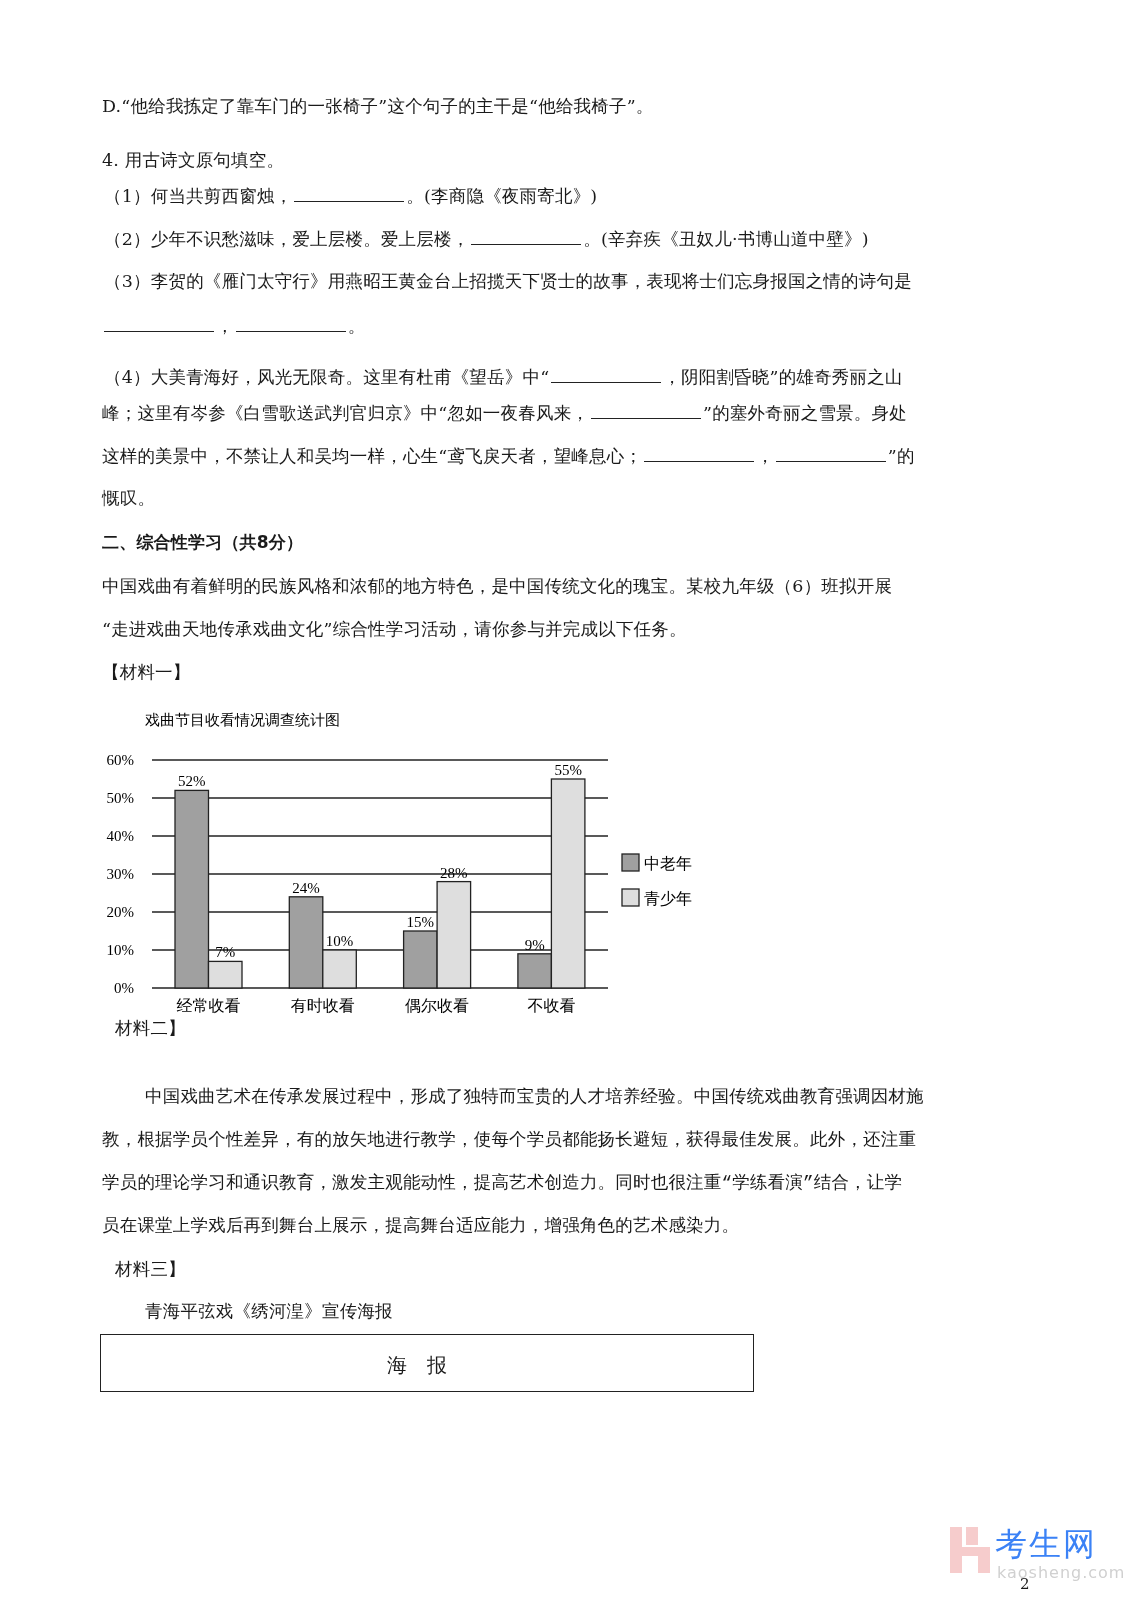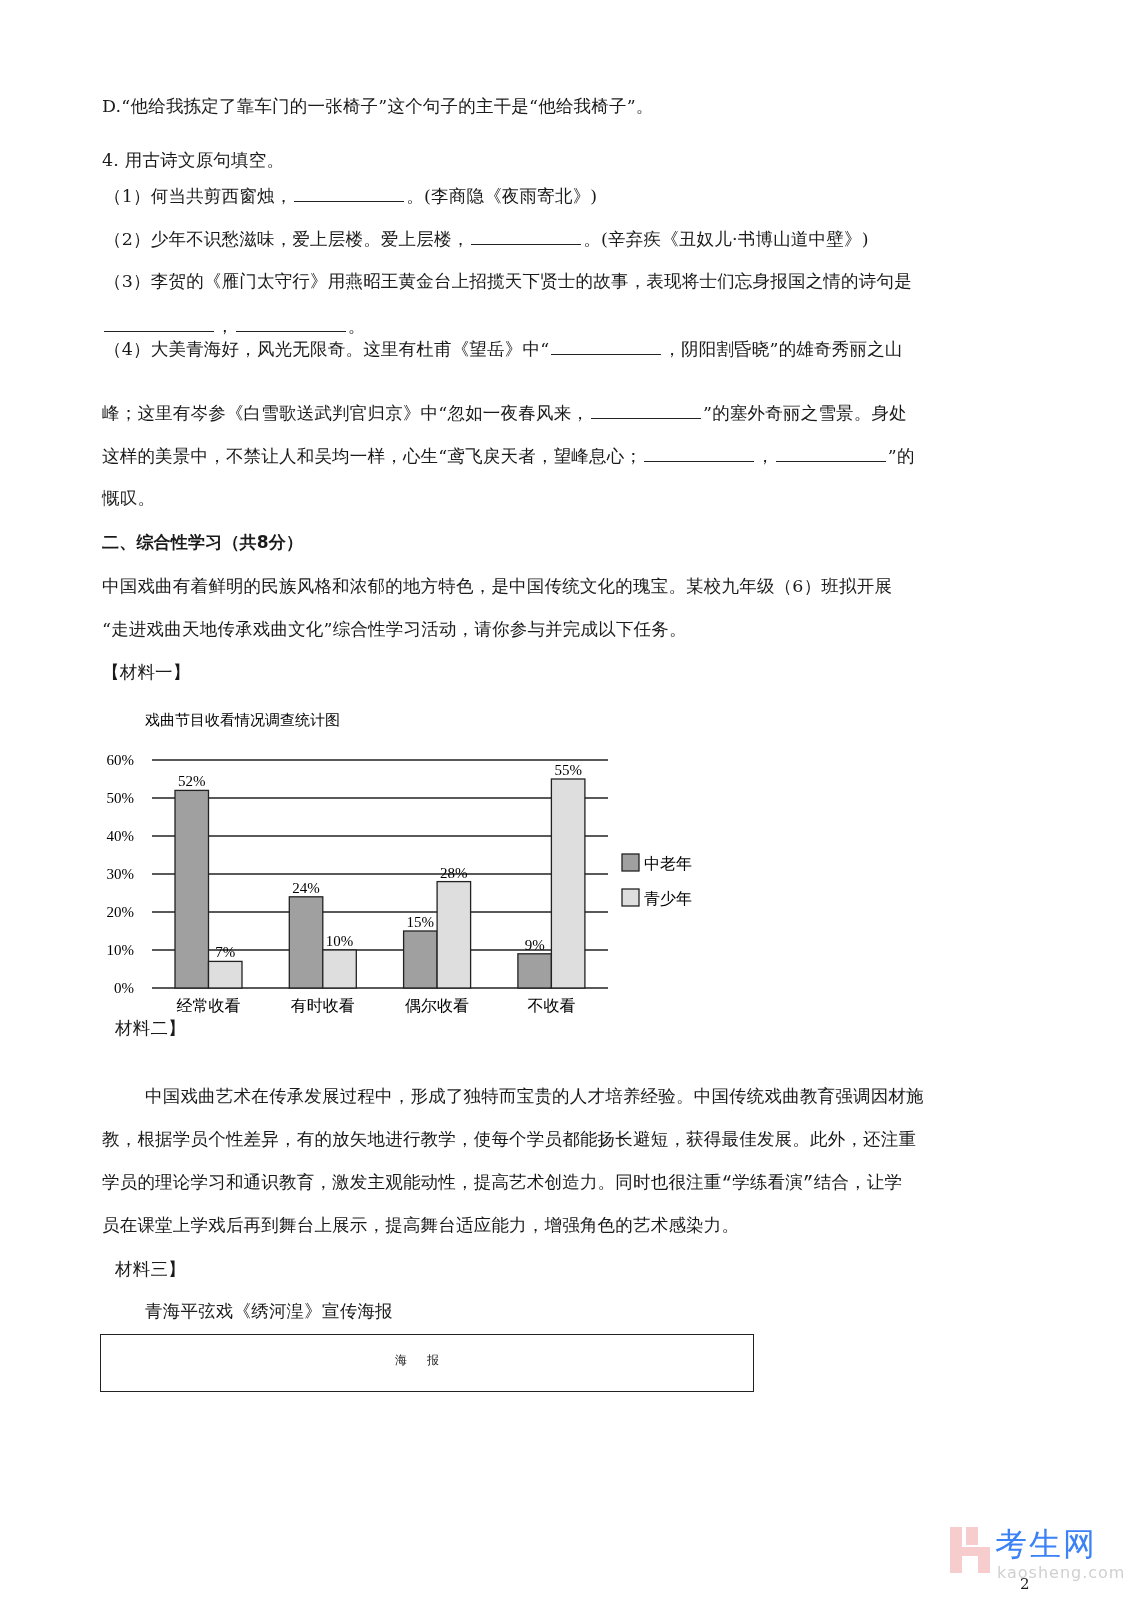--- a/index.html
+++ b/index.html
@@ -6,21 +6,21 @@
   body { width: 1131px; height: 1600px; position: relative; overflow: hidden;
          font-family: "DejaVu Serif", "Liberation Serif", serif; color: #1a1a1a; }
   .line { position: absolute; left: 102px; font-size: 17.5px; white-space: nowrap; line-height: 24px; letter-spacing: 0.2px; }
   .blank { display: inline-block; width: 110px; border-bottom: 1px solid #222; height: 18px; vertical-align: baseline; margin: 0 2px; }
   .heading { font-family: "DejaVu Sans", "Liberation Sans", sans-serif; font-weight: bold; font-size: 17px; }
   .kai { font-family: Liberation Mono, monospace; }
   .indent { left: 145px; }
   #chart { position: absolute; left: 95px; top: 740px; }
   .poster-box { position: absolute; left: 100px; top: 1334px; width: 654px; height: 58px;
                 border: 1.5px solid #222; box-sizing: border-box; }
-  .poster-title { position: absolute; width: 100%; top: 17px; text-align: center; font-size: 12px; letter-spacing: 20px; }
+  .poster-title { position: absolute; width: 100%; top: 17px; text-align: center; font-size: 20px; letter-spacing: 20px; }
   .watermark { position: absolute; left: 950px; top: 1523px; width: 170px; height: 60px; }
   .wm-logo { position: absolute; left: 0; top: 4px; width: 40px; height: 46px; }
   .wm-text { position: absolute; left: 45px; top: 0; font-family: "DejaVu Sans", sans-serif; font-size: 32px; color: #3b82f6; letter-spacing: 2px; }
   .wm-sub { position: absolute; left: 47px; top: 40px; font-family: "DejaVu Sans", sans-serif; font-size: 16px; color: #d0d0d0; letter-spacing: 1px; }
   .page-num { position: absolute; left: 1020px; top: 1575px; font-size: 15px; }
 </style>
 </head>
 <body>
 
 <div class="line" style="top:94px">D.“他给我拣定了靠车门的一张椅子”这个句子的主干是“他给我椅子”。</div>
@@ -33,21 +33,21 @@
 
 <div class="line" style="top:226px; left:104px">
   <span>（2）少年不识愁滋味，爱上层楼。爱上层楼，</span><span class="blank"></span><span>。(辛弃疾《丑奴儿·书博山道中壁》)</span>
 </div>
 
 <div class="line" style="top:269px; left:104px">（3）李贺的《雁门太守行》用燕昭王黄金台上招揽天下贤士的故事，表现将士们忘身报国之情的诗句是</div>
 <div class="line" style="top:313px">
   <span class="blank"></span><span>，</span><span class="blank"></span><span>。</span>
 </div>
 
-<div class="line" style="top:336px; left:104px">
+<div class="line" style="top:364px; left:104px">
   <span>（4）大美青海好，风光无限奇。这里有杜甫《望岳》中“</span><span class="blank"></span><span>，阴阳割昏晓”的雄奇秀丽之山</span>
 </div>
 <div class="line" style="top:400px">
   <span>峰；这里有岑参《白雪歌送武判官归京》中“忽如一夜春风来，</span><span class="blank"></span><span>”的塞外奇丽之雪景。身处</span>
 </div>
 <div class="line" style="top:443px">
   <span>这样的美景中，不禁让人和吴均一样，心生“鸢飞戾天者，望峰息心；</span><span class="blank"></span><span>，</span><span class="blank"></span><span>”的</span>
 </div>
 <div class="line" style="top:486px">慨叹。</div>
 

